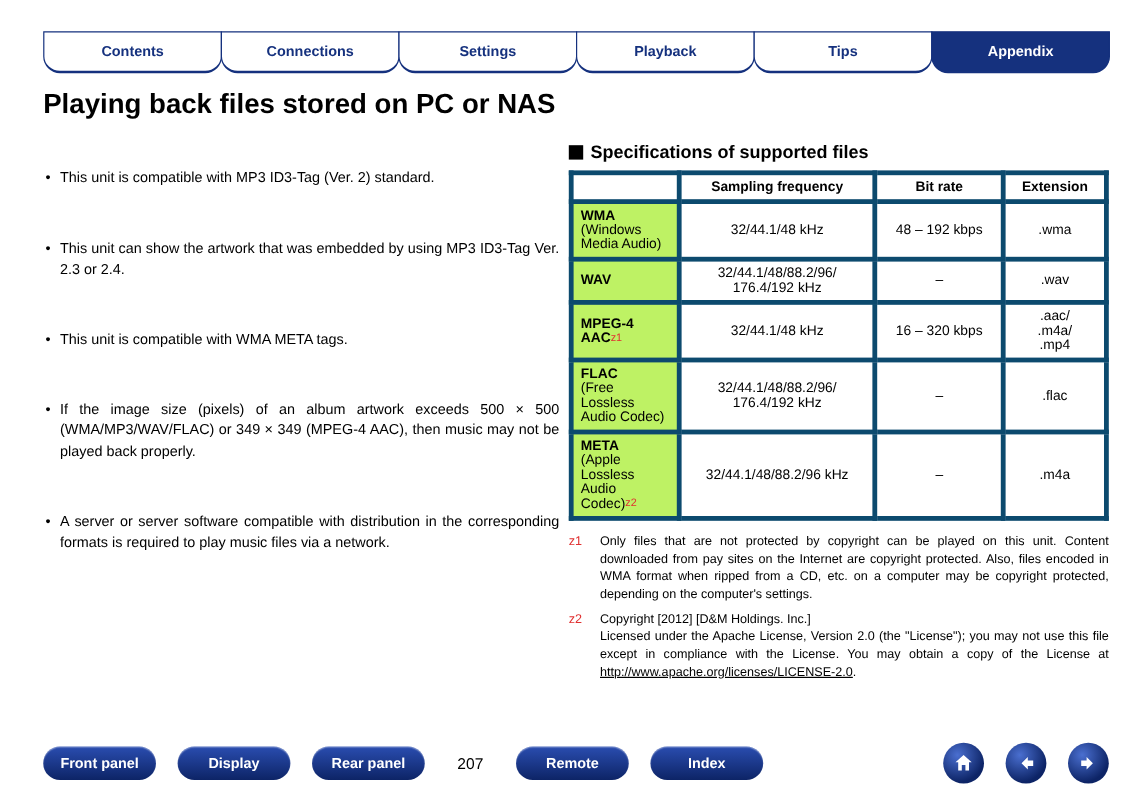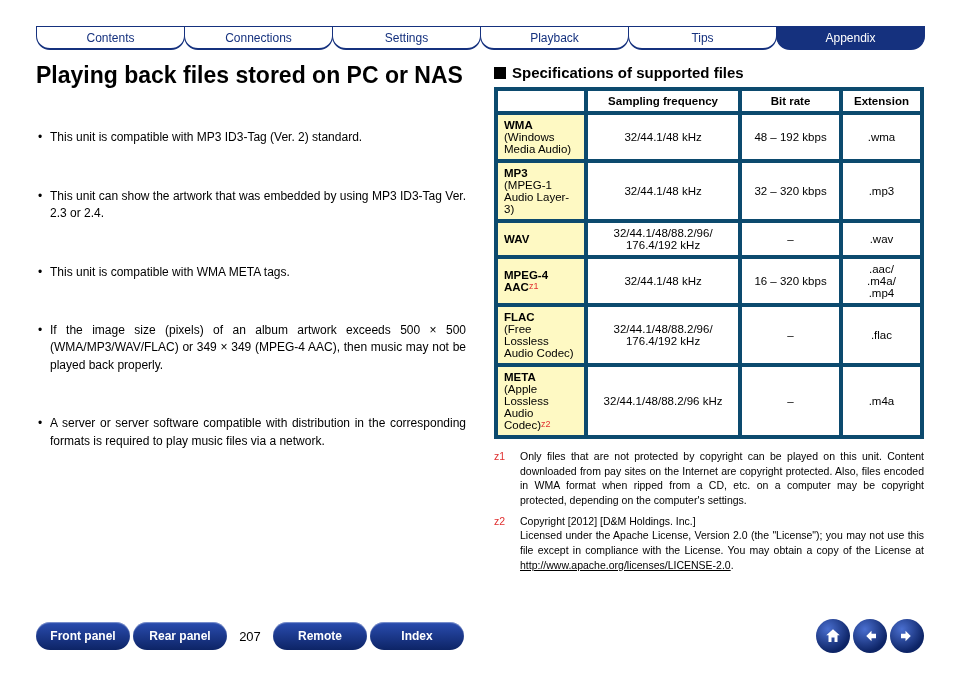--- a/index.html
+++ b/index.html
@@ -3,63 +3,63 @@
 <meta charset="utf-8">
 <style>
   * { box-sizing: border-box; margin: 0; padding: 0; }
   html, body { width: 954px; height: 673px; font-family: Arial, Helvetica, sans-serif; background: #fff; color: #000; }
   body { position: relative; padding: 26px 30px 0 36px; }
 
   
   .tabs { display: flex; gap: 0; margin-bottom: 8px; }
   .tab {
     flex: 1;
-    height: 24px;
+    height: 35px;
     border: 1px solid #15317e;
     border-bottom: 2px solid #15317e;
     border-radius: 0 0 14px 14px;
     margin-right: -1px;
     display: flex; align-items: center; justify-content: center;
-    font-size: 12px; font-weight: normal;
+    font-size: 12px; font-weight: bold;
     color: #15317e;
     cursor: pointer;
     background: #fff;
   }
   .tab.active { background: #15317e; color: #fff; }
 
   
-  .main { display: flex; gap: 28px; }
+  .main { display: flex; gap: 8px; }
   .col-left { flex: 0 0 430px; }
-  .col-right { flex: 1; }
+  .col-right { flex: 1; margin-top: 44px; }
 
   h1.page-title { font-size: 23px; font-weight: bold; line-height: 1.15; margin: 4px 0 10px 0; }
   h2.section-title { font-size: 15px; font-weight: bold; margin: 6px 0 6px 0; }
   .section-title .square { display:inline-block; width: 12px; height: 12px; background:#000; margin-right:6px; vertical-align: -1px;}
 
   ul.bullets { list-style: none; padding: 0; margin: 0 0 0 2px; }
   ul.bullets li { font-size: 12px; line-height: 1.45; padding-left: 12px; position: relative; margin-bottom: 4px; text-align: justify; margin-top: 41px; }
   ul.bullets li::before { content: "•"; position: absolute; left: 0; top: 0; }
 
   
   table.spec { width: 100%; border-collapse: collapse; font-size: 11.5px; }
   table.spec th, table.spec td { border: 4px solid #0c4a6e; padding: 4px 6px; vertical-align: middle; }
   table.spec th { font-weight: bold; text-align: center; }
   table.spec th.blank { background: #fff; }
-  table.spec td.fmt { background: #fef9c3; width: 90px; }
+  table.spec td.fmt { background: #bef264; width: 90px; }
   table.spec td.fmt b { font-weight: bold; }
   table.spec td.cen { text-align: center; }
   table.spec .star { color:#e03030; font-size: 9px; vertical-align: top; }
 
   .notes { font-size: 10.5px; line-height: 1.4; margin-top: 10px; padding-left: 0; }
   .note-row { display: flex; gap: 8px; margin-bottom: 6px; text-align: justify; }
   .note-row .marker { color:#e03030; flex: 0 0 18px; }
   .note-row a { color:#000; text-decoration: underline; }
 
   
-  .bottom { position: absolute; left: 36px; right: 30px; bottom: 20px; display: flex; align-items: center; gap: 3px; }
+  .bottom { position: absolute; left: 36px; right: 30px; bottom: 20px; display: flex; align-items: center; gap: 18px; }
   .pill {
     width: 94px; height: 28px; border-radius: 14px;
     background: linear-gradient(#2a4db0, #0d2466);
     color: #fff; font-size: 12px; font-weight: bold;
     display: flex; align-items: center; justify-content: center;
     cursor: pointer;
     box-shadow: inset 0 1px 1px rgba(255,255,255,0.4);
   }
   .page-num { font-size: 13px; min-width: 40px; text-align: center; }
   .spacer { flex: 1; }
@@ -111,26 +111,20 @@
 
       </tbody>
         <tbody id="spec-body">
           <tr>
             <td class="fmt"><b>WMA</b><br>(Windows Media Audio)</td>
             <td class="cen">32/44.1/48 kHz</td>
             <td class="cen">48 – 192 kbps</td>
             <td class="cen">.wma</td>
           </tr>
           <tr>
-            <td class="fmt"><b>MP3</b><br>(MPEG-1 Audio Layer-3)</td>
-            <td class="cen">32/44.1/48 kHz</td>
-            <td class="cen">32 – 320 kbps</td>
-            <td class="cen">.mp3</td>
-          </tr>
-          <tr>
             <td class="fmt"><b>WAV</b></td>
             <td class="cen">32/44.1/48/88.2/96/<br>176.4/192 kHz</td>
             <td class="cen">–</td>
             <td class="cen">.wav</td>
           </tr>
           <tr>
             <td class="fmt"><b>MPEG-4<br>AAC</b><span class="star">z1</span></td>
             <td class="cen">32/44.1/48 kHz</td>
             <td class="cen">16 – 320 kbps</td>
             <td class="cen">.aac/<br>.m4a/<br>.mp4</td>
@@ -158,20 +152,21 @@
         <div class="note-row">
           <div class="marker">z2</div>
           <div>Copyright [2012] [D&amp;M Holdings. Inc.]<br>Licensed under the Apache License, Version 2.0 (the "License"); you may not use this file except in compliance with the License. You may obtain a copy of the License at <a>http://www.apache.org/licenses/LICENSE-2.0</a>.</div>
         </div>
       </div>
   </div>
 </div>
 
 <div class="bottom">
   <div class="pill">Front panel</div>
+  <div class="pill">Display</div>
   <div class="pill">Rear panel</div>
   <div class="page-num">207</div>
   <div class="pill">Remote</div>
   <div class="pill">Index</div>
   <div class="spacer"></div>
   <div class="circle">
     <svg viewBox="0 0 24 24">
         <path d="M12 3l9 8h-3v9h-4v-6h-4v6H6v-9H3z"></path>
       </svg>
   </div>

